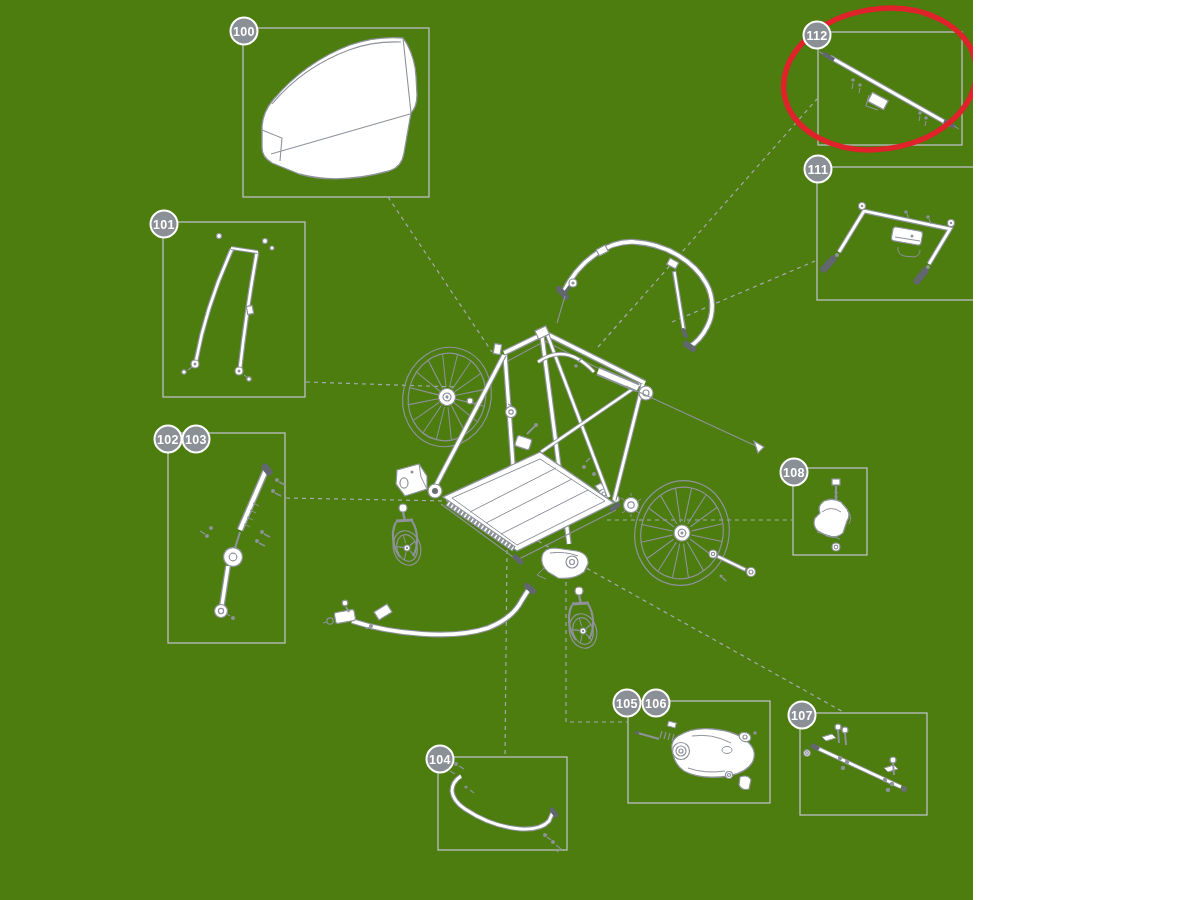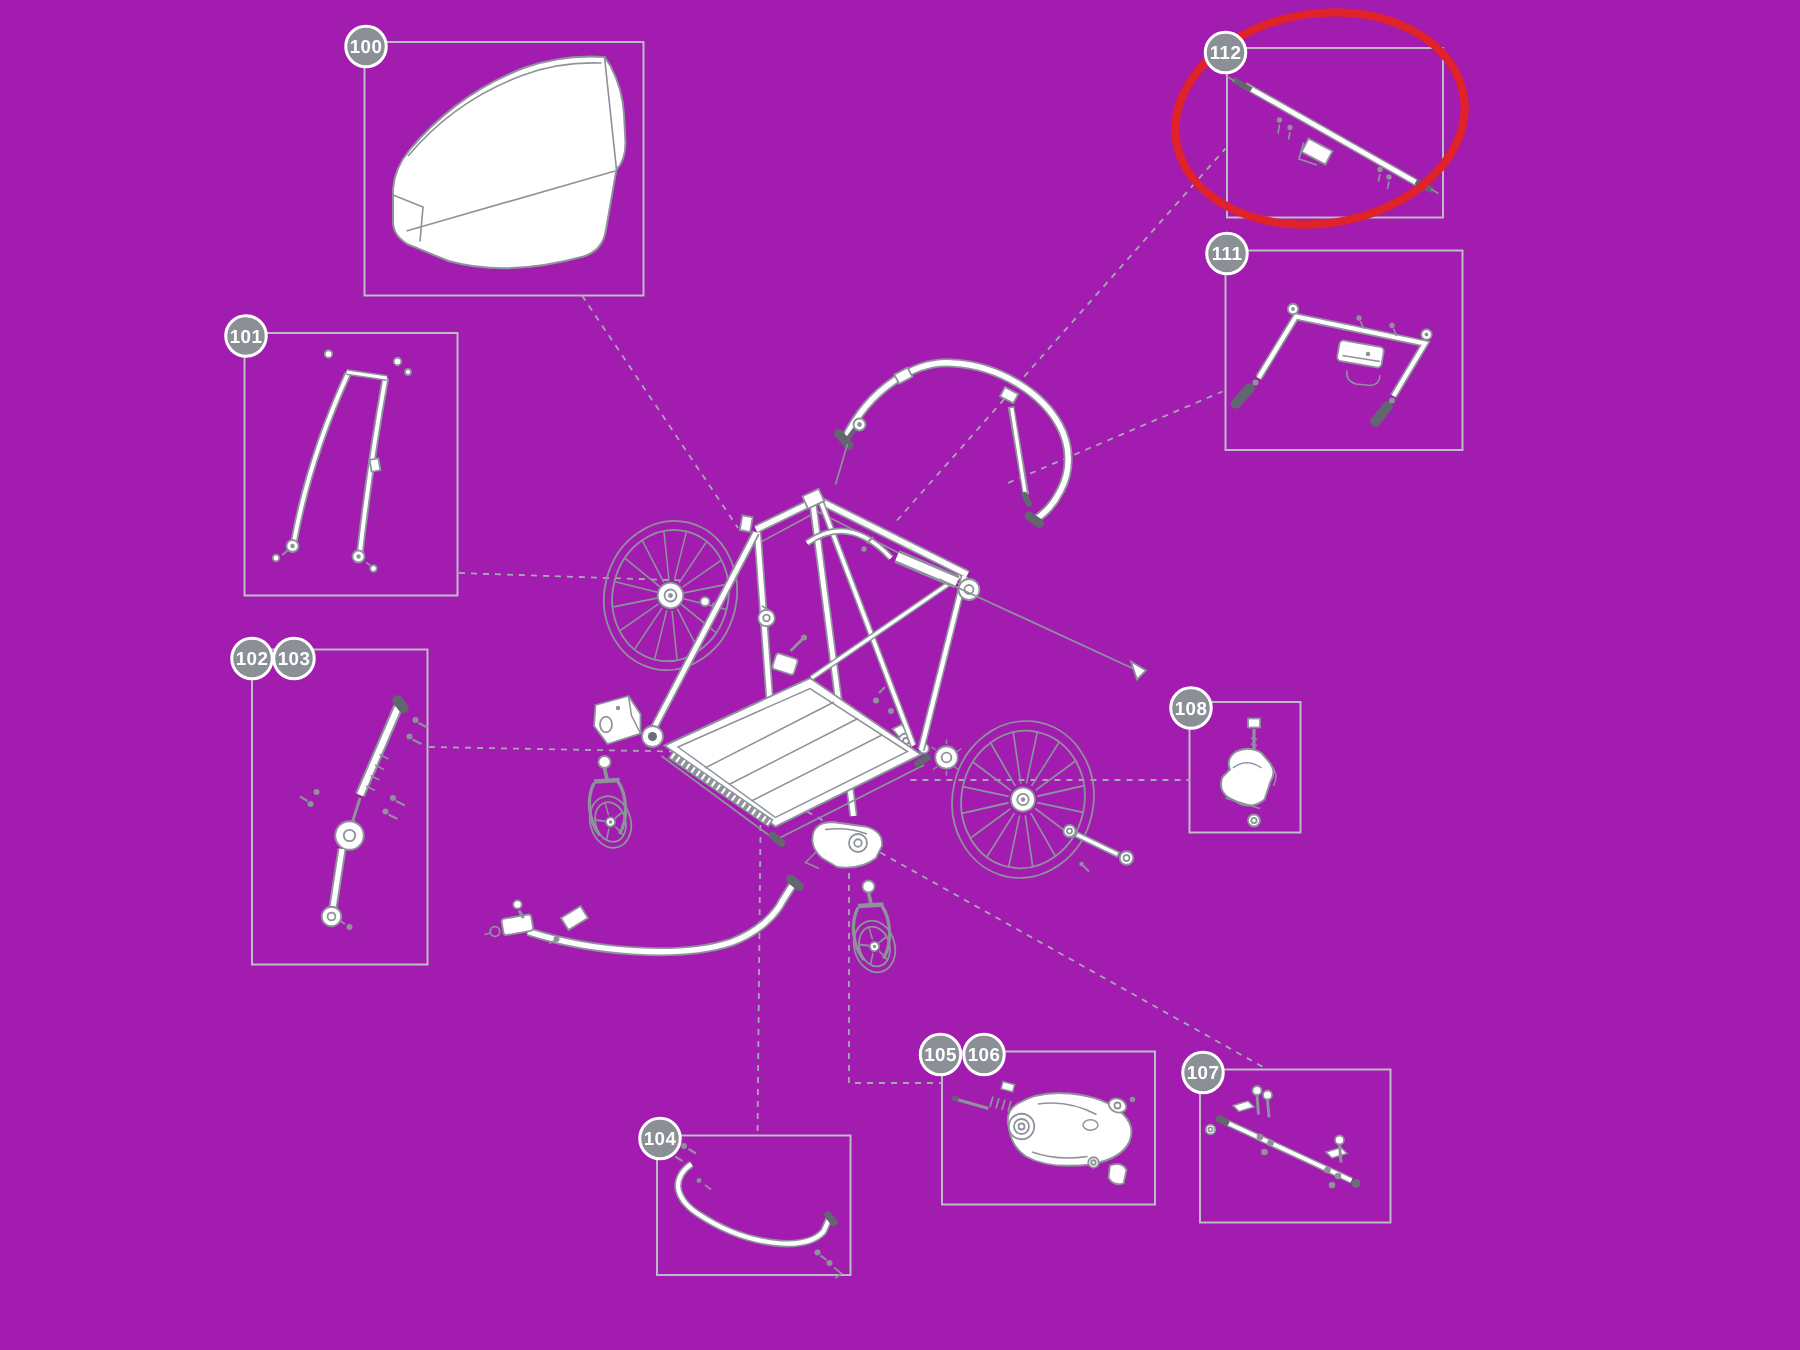--- a/index.html
+++ b/index.html
@@ -1,16 +1,16 @@
 <!DOCTYPE html>
 <html><head>
 <meta charset="utf-8">
 <style>
   html,body{margin:0;padding:0;background:#fff;}
-  .stage{position:relative;width:1200px;height:900px;background:#a21caf;overflow:hidden;
+  .stage{position:relative;width:973px;height:900px;background:#4d7c0f;overflow:hidden;
          font-family:"Liberation Sans","DejaVu Sans",sans-serif;}
   svg{position:absolute;left:0;top:0;}
   .part-box{fill:none;stroke:#bcbfc4;stroke-width:1.3px;}
   .conn{fill:none;stroke:#a6aab0;stroke-width:1.2px;stroke-dasharray:4 4;}
   .lc{stroke:#8e939b;fill:none;stroke-width:1.2px;}
   .lcf{stroke:#8e939b;fill:#ffffff;stroke-width:1.2px;}
   .wh{stroke:#ffffff;fill:none;}
   .dc{stroke:#62666e;fill:none;}
   .dot{fill:#8e939b;stroke:none;}
   .badge-circle{fill:#8b9097;stroke:#ffffff;stroke-width:2px;}

